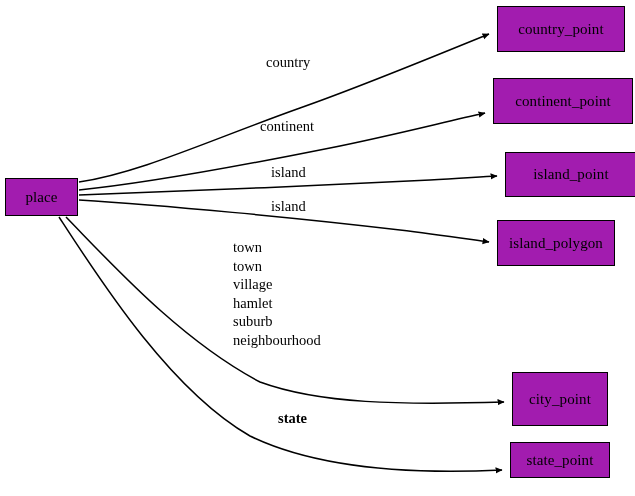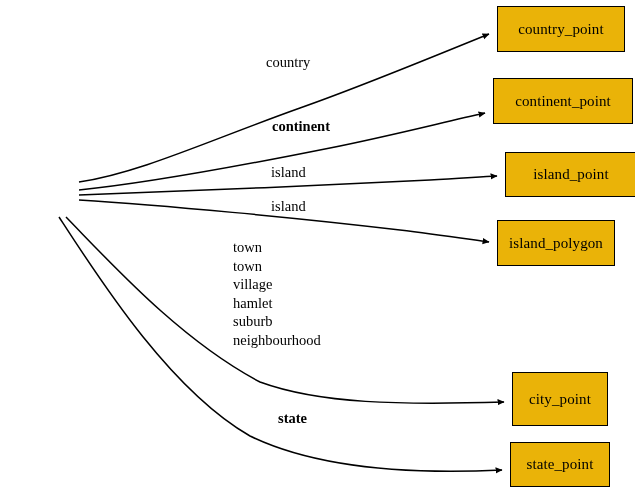--- a/index.html
+++ b/index.html
@@ -23,21 +23,21 @@
   #edge-layer {
     position: absolute;
     left: 0;
     top: 0;
     width: 635px;
     height: 496px;
   }
   .node {
     position: absolute;
     box-sizing: border-box;
-    background: #eab308;
+    background: #a21caf;
     border: 1px solid #000000;
     display: flex;
     align-items: center;
     justify-content: center;
     font-size: 15px;
     line-height: 1;
     letter-spacing: 0.1px;
     white-space: nowrap;
   }
   .edge-label {
@@ -63,20 +63,23 @@
         </marker>
       </defs>
       <path d="M 79 182 C 140 173 210 140 300 108 C 360 87 420 62 489 34" fill="none" stroke="#000000" stroke-width="1.5" marker-end="url(#arrow)"></path>
       <path d="M 79 190 C 150 183 240 166 330 148 C 390 136 440 123 485 113" fill="none" stroke="#000000" stroke-width="1.5" marker-end="url(#arrow)"></path>
       <path d="M 79 195 C 170 192 330 185 430 180 C 456 179 477 177 497 176" fill="none" stroke="#000000" stroke-width="1.5" marker-end="url(#arrow)"></path>
       <path d="M 79 200 C 160 205 300 218 400 230 C 432 234 460 238 489 242" fill="none" stroke="#000000" stroke-width="1.5" marker-end="url(#arrow)"></path>
       <path d="M 66 217 C 110 262 180 340 260 382 C 320 404 400 405 504 402" fill="none" stroke="#000000" stroke-width="1.5" marker-end="url(#arrow)"></path>
       <path d="M 59 217 C 100 280 170 390 250 436 C 320 470 420 474 502 470" fill="none" stroke="#000000" stroke-width="1.5" marker-end="url(#arrow)"></path>
     </svg>
 
+  <div class="node" id="node-place" style="left: 5px; top: 178px; width: 73px; height: 38px;">
+    <span>place</span>
+  </div>
 
   <div class="node" id="node-country_point" style="left: 497px; top: 6px; width: 128px; height: 46px;">
     <span>country_point</span>
   </div>
 
   <div class="node" id="node-continent_point" style="left: 493px; top: 78px; width: 140px; height: 46px; justify-content: center;">
     <span>continent_point</span>
   </div>
 
   <div class="node" id="node-island_point" style="left: 505px; top: 152px; width: 132px; height: 45px;">
@@ -84,24 +87,24 @@
   </div>
 
   <div class="node" id="node-island_polygon" style="left: 497px; top: 220px; width: 118px; height: 46px;">
     <span>island_polygon</span>
   </div>
 
   <div class="node" id="node-city_point" style="left: 512px; top: 372px; width: 96px; height: 54px;">
     <span>city_point</span>
   </div>
 
-  <div class="node" id="node-state_point" style="left: 510px; top: 442px; width: 100px; height: 45px;">
+  <div class="node" id="node-state_point" style="left: 510px; top: 442px; width: 100px; height: 36px;">
     <span>state_point</span>
   </div>
 
   <div class="edge-label" id="label-country" style="left: 266px; top: 54px;"><span>country</span></div>
-  <div class="edge-label" id="label-continent" style="left: 272px; top: 118px; font-weight: bold;"><span>continent</span></div>
+  <div class="edge-label" id="label-continent" style="left: 260px; top: 118px;"><span>continent</span></div>
   <div class="edge-label" id="label-island-point" style="left: 271px; top: 164px;"><span>island</span></div>
   <div class="edge-label" id="label-island-polygon" style="left: 271px; top: 198px;"><span>island</span></div>
   <div class="edge-label multi" id="label-city" style="left: 233px; top: 238px;"><span>town</span><br><span>town</span><br><span>village</span><br><span>hamlet</span><br><span>suburb</span><br><span>neighbourhood</span><br></div>
   <div class="edge-label" id="label-state" style="left: 278px; top: 410px; font-weight: bold;"><span>state</span></div>
 
 </div>
 
 </body></html>

